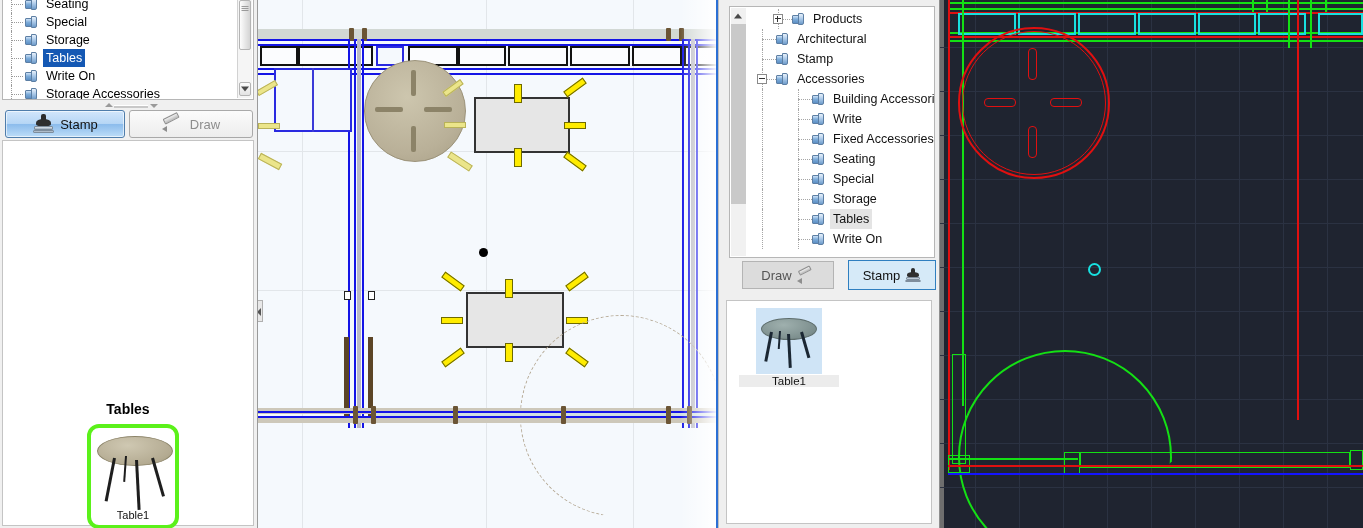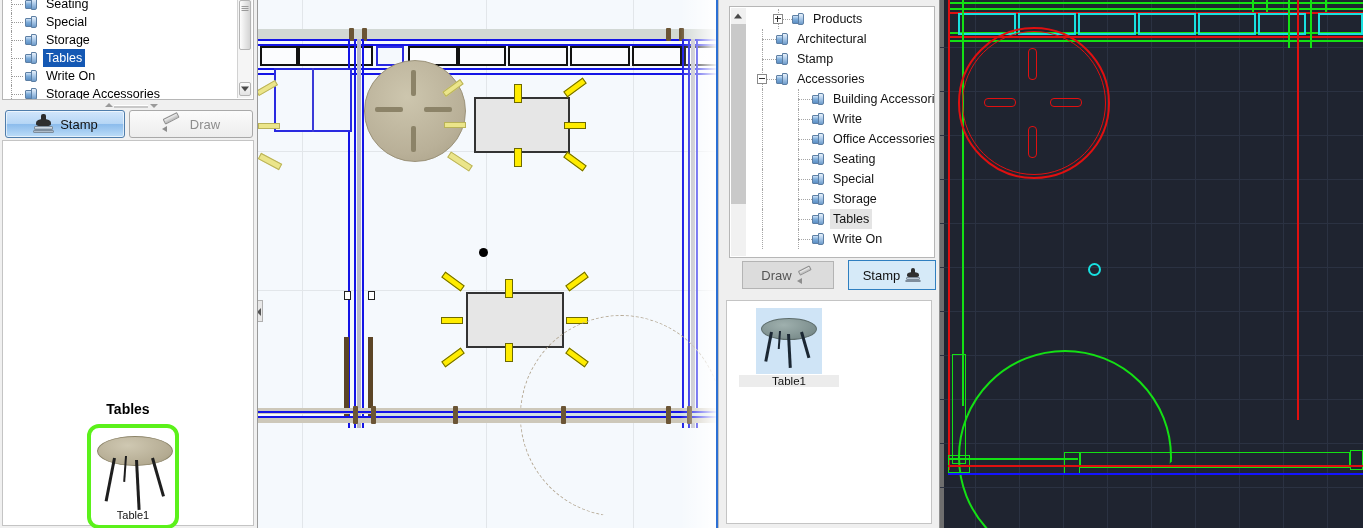--- a/index.html
+++ b/index.html
@@ -486,21 +486,21 @@
             <span class="mlabel" style="left:82px;">Write</span>
           </div>
           <div class="mnode" style="position: absolute; left: 0px; right: 0px; top: 120px;">
             <span class="vline" style="left:14px;"></span>
             <span class="vline" style="left:50px;"></span>
             <span class="hline" style="left:50px;width:14px;"></span>
             <span class="mfolder" style="left:64px;">
               <i class="b1"></i>
               <i class="b2"></i>
             </span>
-            <span class="mlabel" style="left:82px;">Office Accessories</span>
+            <span class="mlabel" style="left:82px;">Fixed Accessories</span>
           </div>
           <div class="mnode" style="position: absolute; left: 0px; right: 0px; top: 140px;">
             <span class="vline" style="left:14px;"></span>
             <span class="vline" style="left:50px;"></span>
             <span class="hline" style="left:50px;width:14px;"></span>
             <span class="mfolder" style="left:64px;">
               <i class="b1"></i>
               <i class="b2"></i>
             </span>
             <span class="mlabel" style="left:82px;">Seating</span>

